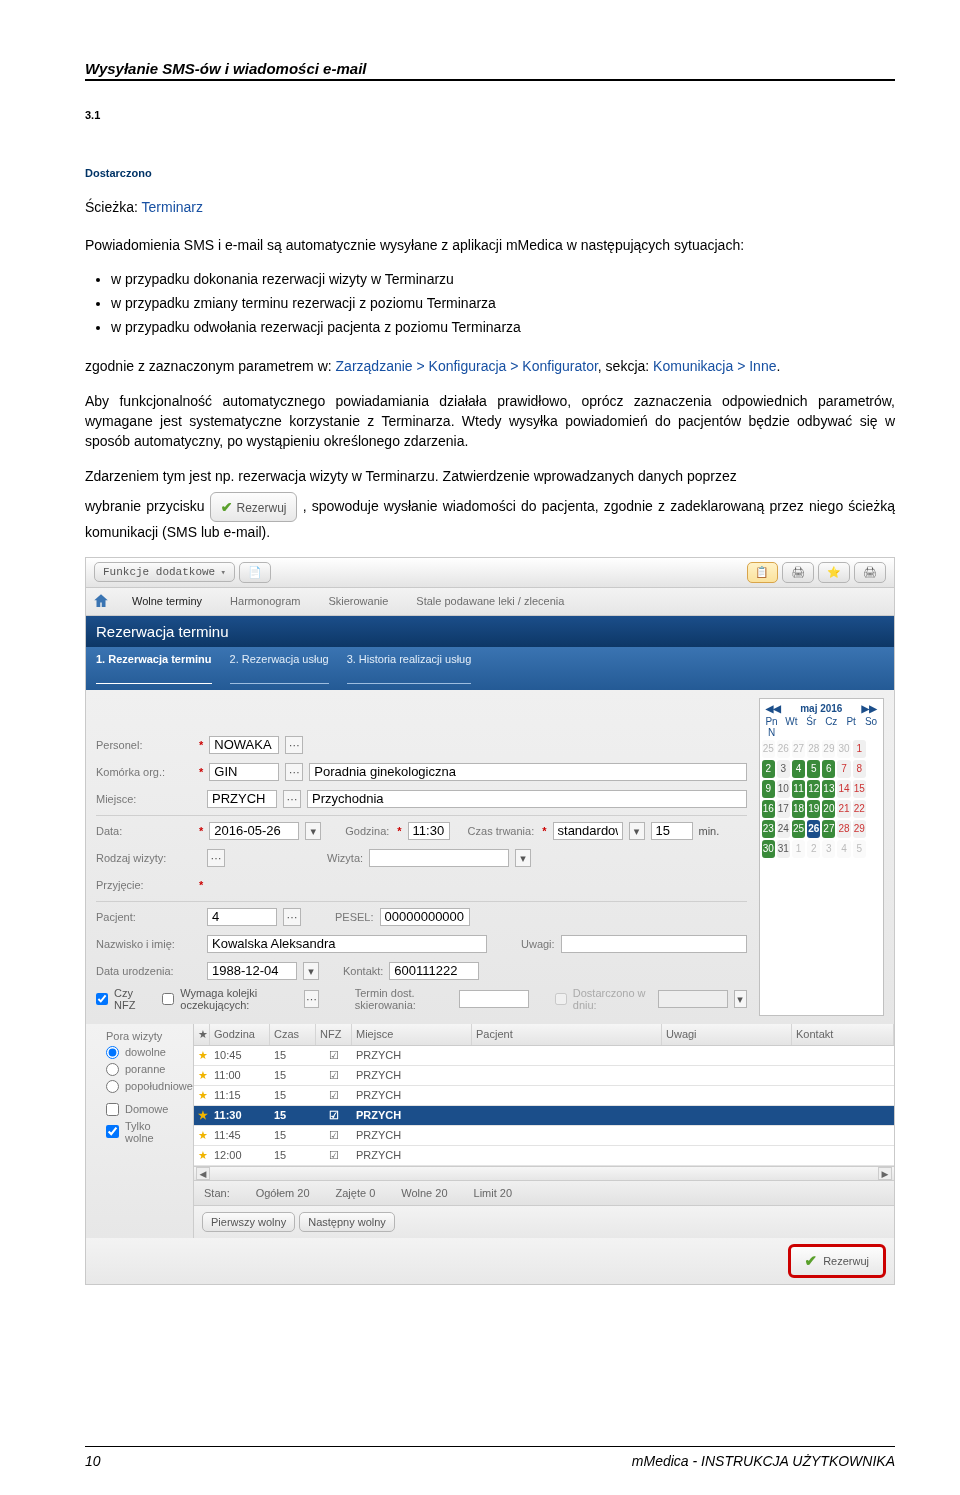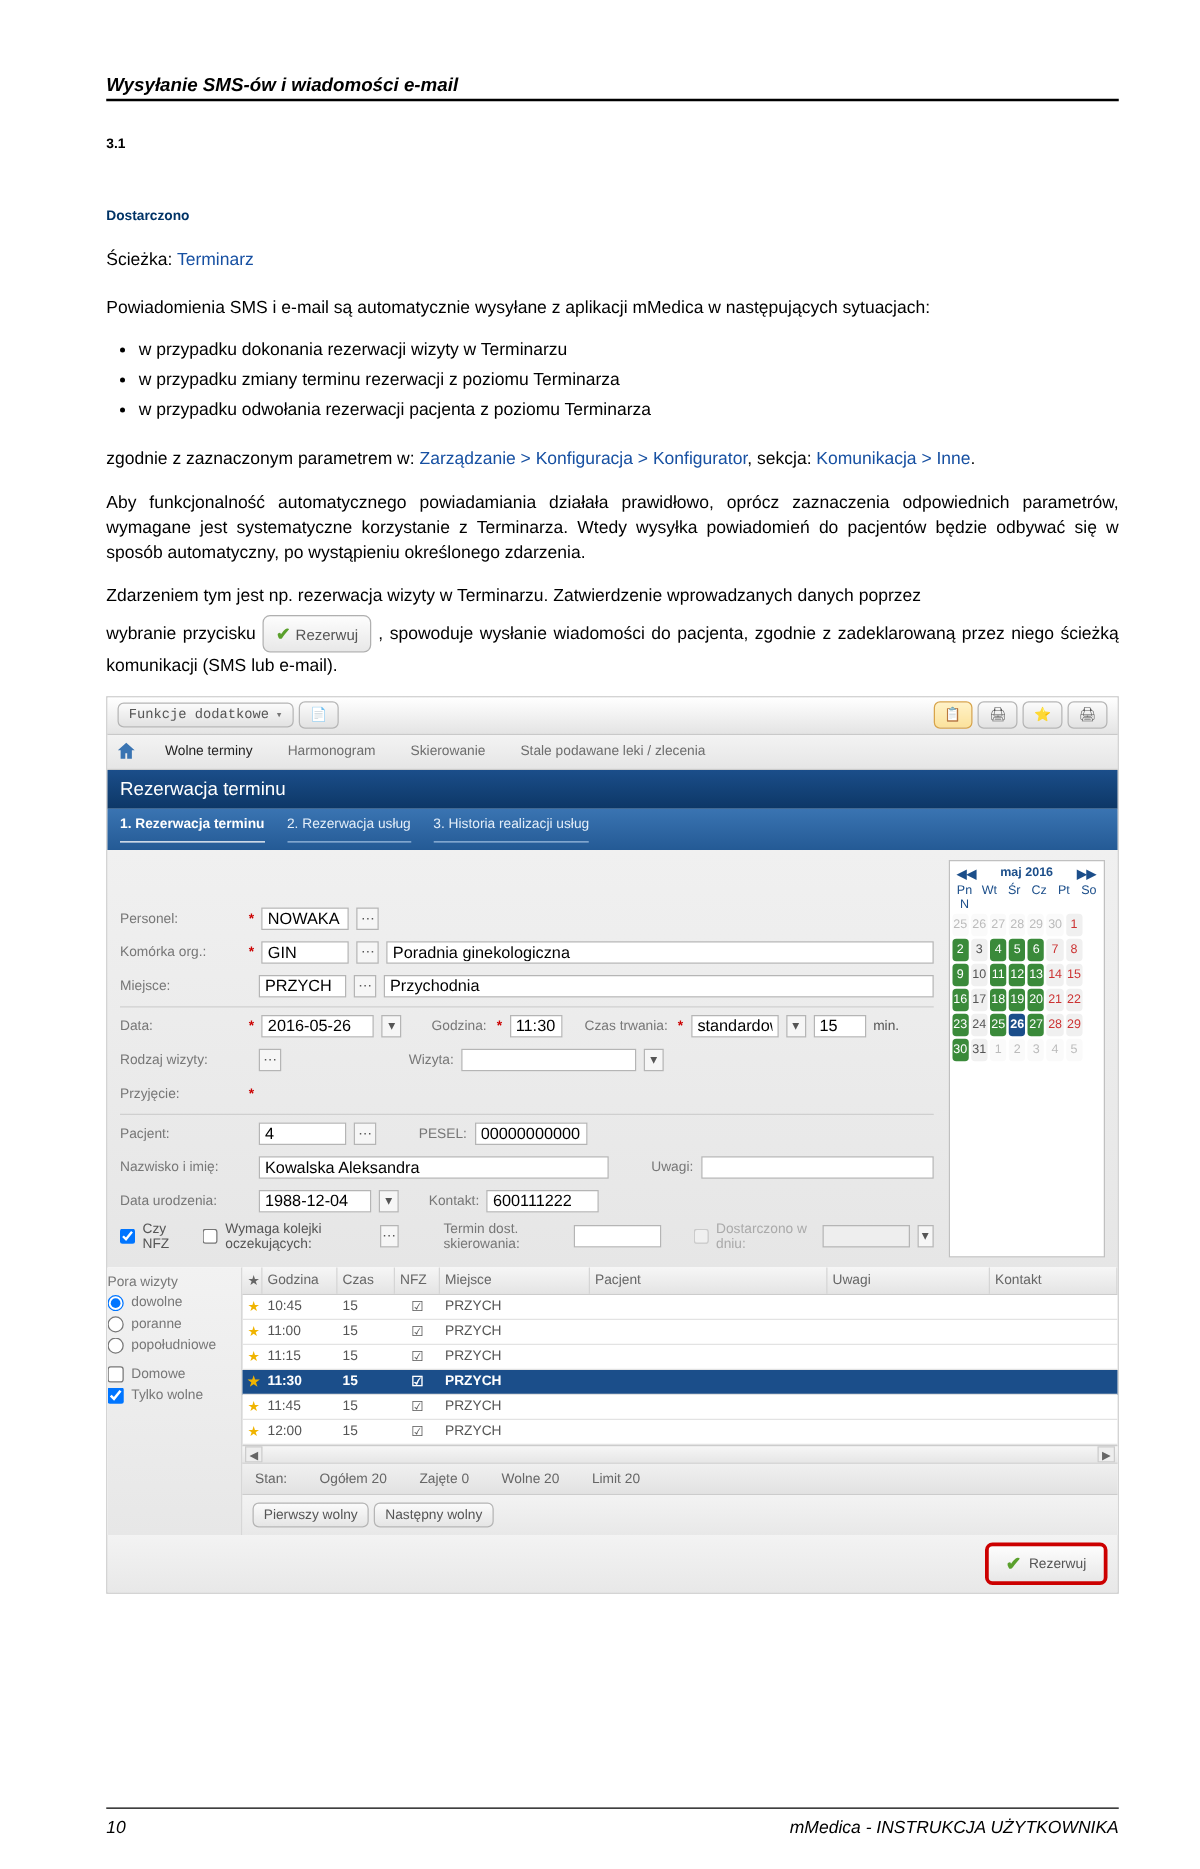--- a/index.html
+++ b/index.html
@@ -51,21 +51,21 @@
   .dd-arrow::after { content: " ▾"; color: #777; font-size: 9px; }
 
   .tabs { display: flex; align-items: center; background: linear-gradient(#f3f3f3,#e6e6e6); border-bottom:1px solid #ccc; height: 28px; padding: 0 6px; gap: 16px; }
   .home-ic { width:18px; height:18px; }
   .tabs .tab { padding: 4px 6px; color: #6e6e6e; cursor: pointer; }
   .tabs .tab.active { color: #222; font-weight: 500; }
 
   .banner { background: linear-gradient(#1b4e8a,#0d3766); color: #fff; font-size: 15px; padding: 7px 10px; }
 
   .subtabs { display: flex; gap: 18px; background: linear-gradient(#3a74b2,#245a95); color: #e3eef9; padding: 6px 10px; }
-  .subtab { border-bottom: 1px solid #9dbde0; padding-bottom: 8px; }
+  .subtab { border-bottom: 1px solid #9dbde0; padding-bottom: 18px; }
   .subtab.active { color: #fff; font-weight: bold; border-bottom-color: #fff; }
 
   .form-area { display: flex; background: linear-gradient(#f0f0f0,#e6e6e6); padding: 8px 10px; gap: 12px; }
   .form-left { flex: 1; margin-top: 36px; }
   .frow { display: flex; align-items: center; gap: 6px; margin-bottom: 5px; min-height: 22px; }
   .flabel { color: #777; width: 95px; font-size: 11px; }
   .req { color: #cc0000; font-weight: bold; margin-left:2px;}
   .tx { background: #fff; border: 1px solid #b5b5b5; padding: 2px 4px; font-size: 13px; height: 18px; }
   .tx.code { width: 70px; }
   .tx.full { flex: 1; }
@@ -82,21 +82,21 @@
   .cal-head { display:grid; grid-template-columns:repeat(6,1fr); text-align:center; color:#1b4e8a; }
   .cal-head span:last-child { color:#c33; }
   .cal-body { display:grid; grid-template-columns:repeat(8,1fr); gap:2px; padding:2px 0;}
   .cal-cell { text-align:center; padding:2px 0; border-radius:3px; background:#f0f0f0; color:#555; line-height:14px;}
   .cal-cell.prev { color:#bbb; background:#fafafa;}
   .cal-cell.green { background:#3a8a3a; color:#fff;}
   .cal-cell.blue { background:#1b4e8a; color:#fff; font-weight:bold;}
   .cal-cell.wknd { color:#c33; }
 
   .sched { display:flex; background:#fff; }
-  .sched-left { width: 108px; background:linear-gradient(#f2f2f2,#e7e7e7); border-right:1px solid #ccc; padding:6px 0;}
+  .sched-left { width: 108px; background:linear-gradient(#f2f2f2,#e7e7e7); border-right:1px solid #ccc; padding:6px 20px;}
   .sched-left .sl-title { color:#777; margin-bottom:4px;}
   .sl-opt { display:flex; align-items:center; gap:6px; color:#777; margin-bottom:4px;}
   .sl-opt input { margin:0;}
   .sched-main { flex:1; }
   .sched-head { display:grid; grid-template-columns: 16px 60px 46px 36px 120px 190px 130px 1fr; background:linear-gradient(#f6f6f6,#e4e4e4); color:#666; font-size:11px; border-bottom:1px solid #ccc; }
   .sched-head div { padding:4px 4px; border-right:1px solid #d5d5d5;}
   .sched-row { display:grid; grid-template-columns: 16px 60px 46px 36px 120px 190px 130px 1fr; border-bottom:1px solid #e3e3e3; }
   .sched-row div { padding:3px 4px; }
   .sched-row .star { color:#f0b400;}
   .sched-row.sel { background:#1b4e8a; color:#fff; font-weight:bold;}

